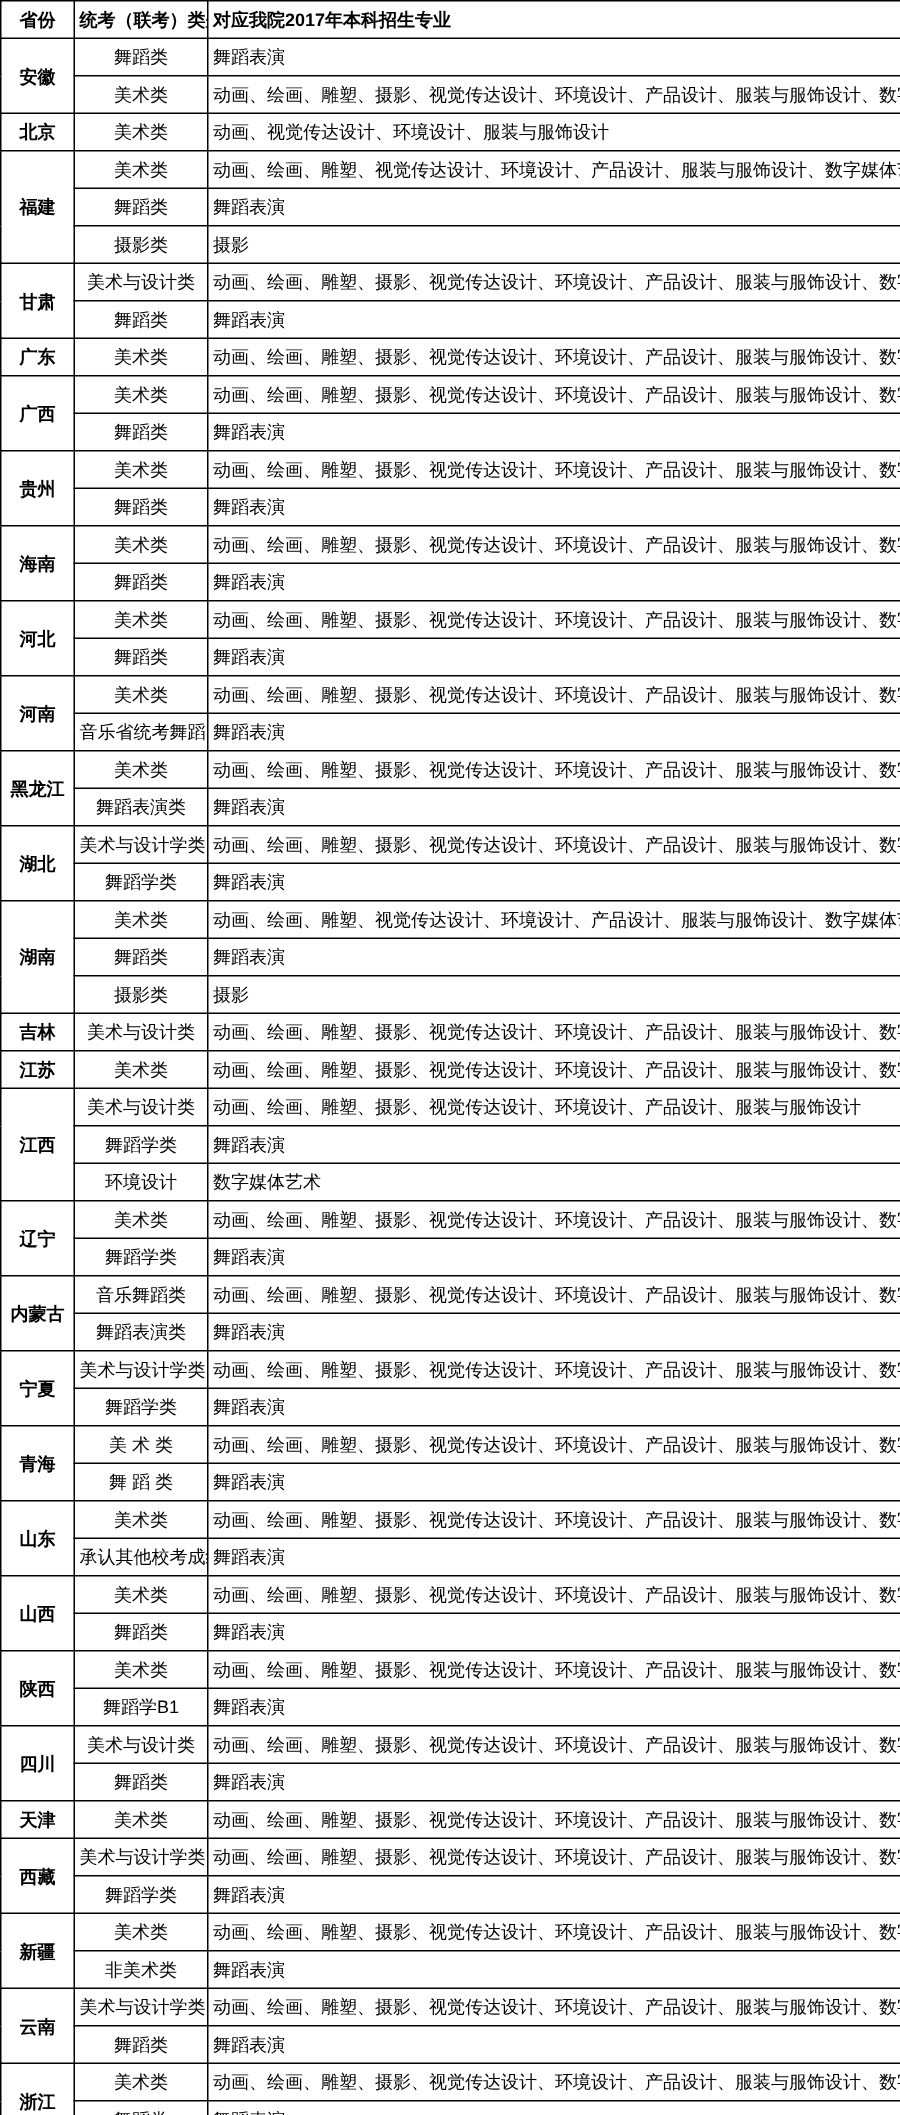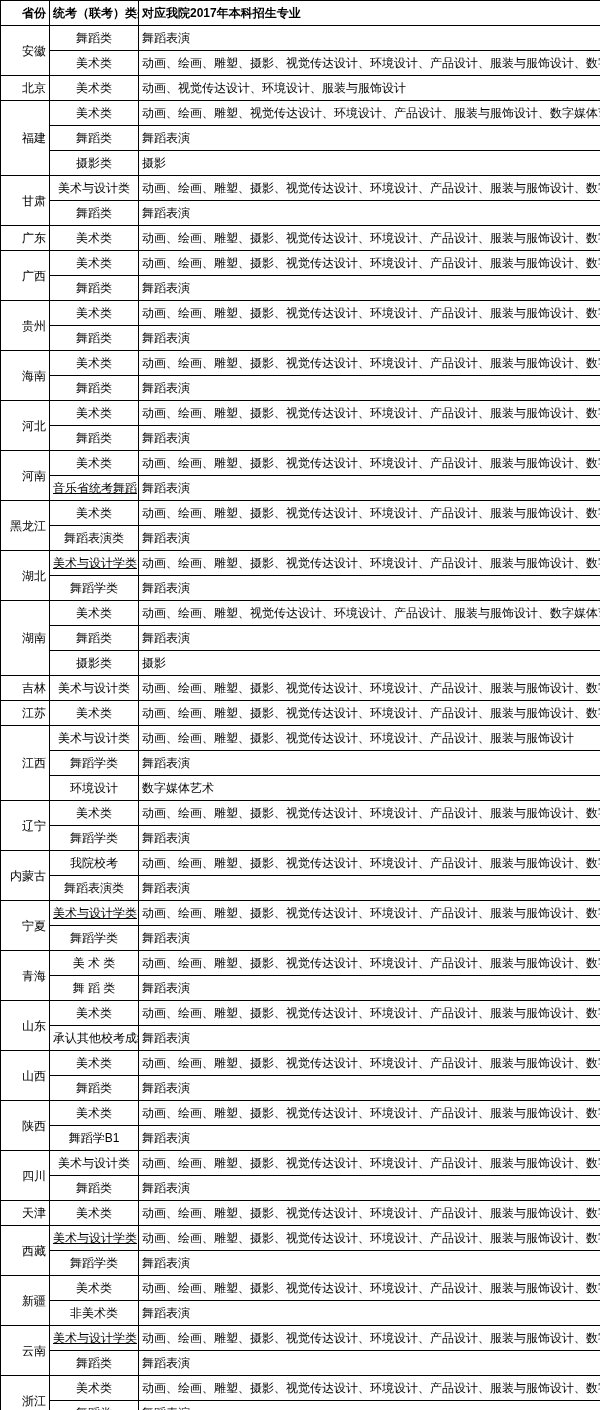--- a/index.html
+++ b/index.html
@@ -19,37 +19,37 @@
   #major-table td, #major-table th {
     border: 1px solid #000000;
     font-size: 12px;
     color: #000000;
     padding: 2px 3px;
     line-height: 14px;
     vertical-align: middle;
     white-space: nowrap;
     overflow: hidden;
   }
-  .col-province { width: 42px; text-align: right; }
+  .col-province { width: 42px; text-align: center; }
   .col-category { width: 82px; text-align: center; }
   .col-majors   { width: 474px; text-align: left; padding-left: 5px; }
   thead th {
     font-weight: bold;
     text-align: center;
     height: 20px;
   }
   thead th.col-majors { text-align: left; padding-left: 5px; }
   tbody td {
     height: 20px;
   }
   .province-cell {
-    font-weight: normal;
+    font-weight: bold;
   }
   .cat-small { font-size: 11px; }
-  .cat-tiny { font-size: 10px; text-decoration: underline; }
+  .cat-tiny { font-size: 10px; }
   .cat-two-line { font-size: 11px; line-height: 12px; white-space: normal; }
   .maj-small { font-size: 11px; }
 </style>
 </head>
 <body>
 
 <table id="major-table">
   <thead>
     <tr>
       <th class="col-province">省份</th>
@@ -202,21 +202,21 @@
         <td class="col-province province-cell" rowspan="2">辽宁</td>
         <td class="col-category">美术类</td>
         <td class="col-majors maj-small">动画、绘画、雕塑、摄影、视觉传达设计、环境设计、产品设计、服装与服饰设计、数字媒体艺术</td>
       </tr>
       <tr>
         <td class="col-category cat-small">舞蹈学类</td>
         <td class="col-majors">舞蹈表演</td>
       </tr>
       <tr>
         <td class="col-province province-cell" rowspan="2">内蒙古</td>
-        <td class="col-category">我院校考</td>
+        <td class="col-category">音乐舞蹈类</td>
         <td class="col-majors maj-small">动画、绘画、雕塑、摄影、视觉传达设计、环境设计、产品设计、服装与服饰设计、数字媒体艺术</td>
       </tr>
       <tr>
         <td class="col-category cat-small">舞蹈表演类</td>
         <td class="col-majors">舞蹈表演</td>
       </tr>
       <tr>
         <td class="col-province province-cell" rowspan="2">宁夏</td>
         <td class="col-category cat-tiny">美术与设计学类</td>
         <td class="col-majors maj-small">动画、绘画、雕塑、摄影、视觉传达设计、环境设计、产品设计、服装与服饰设计、数字媒体艺术</td>

